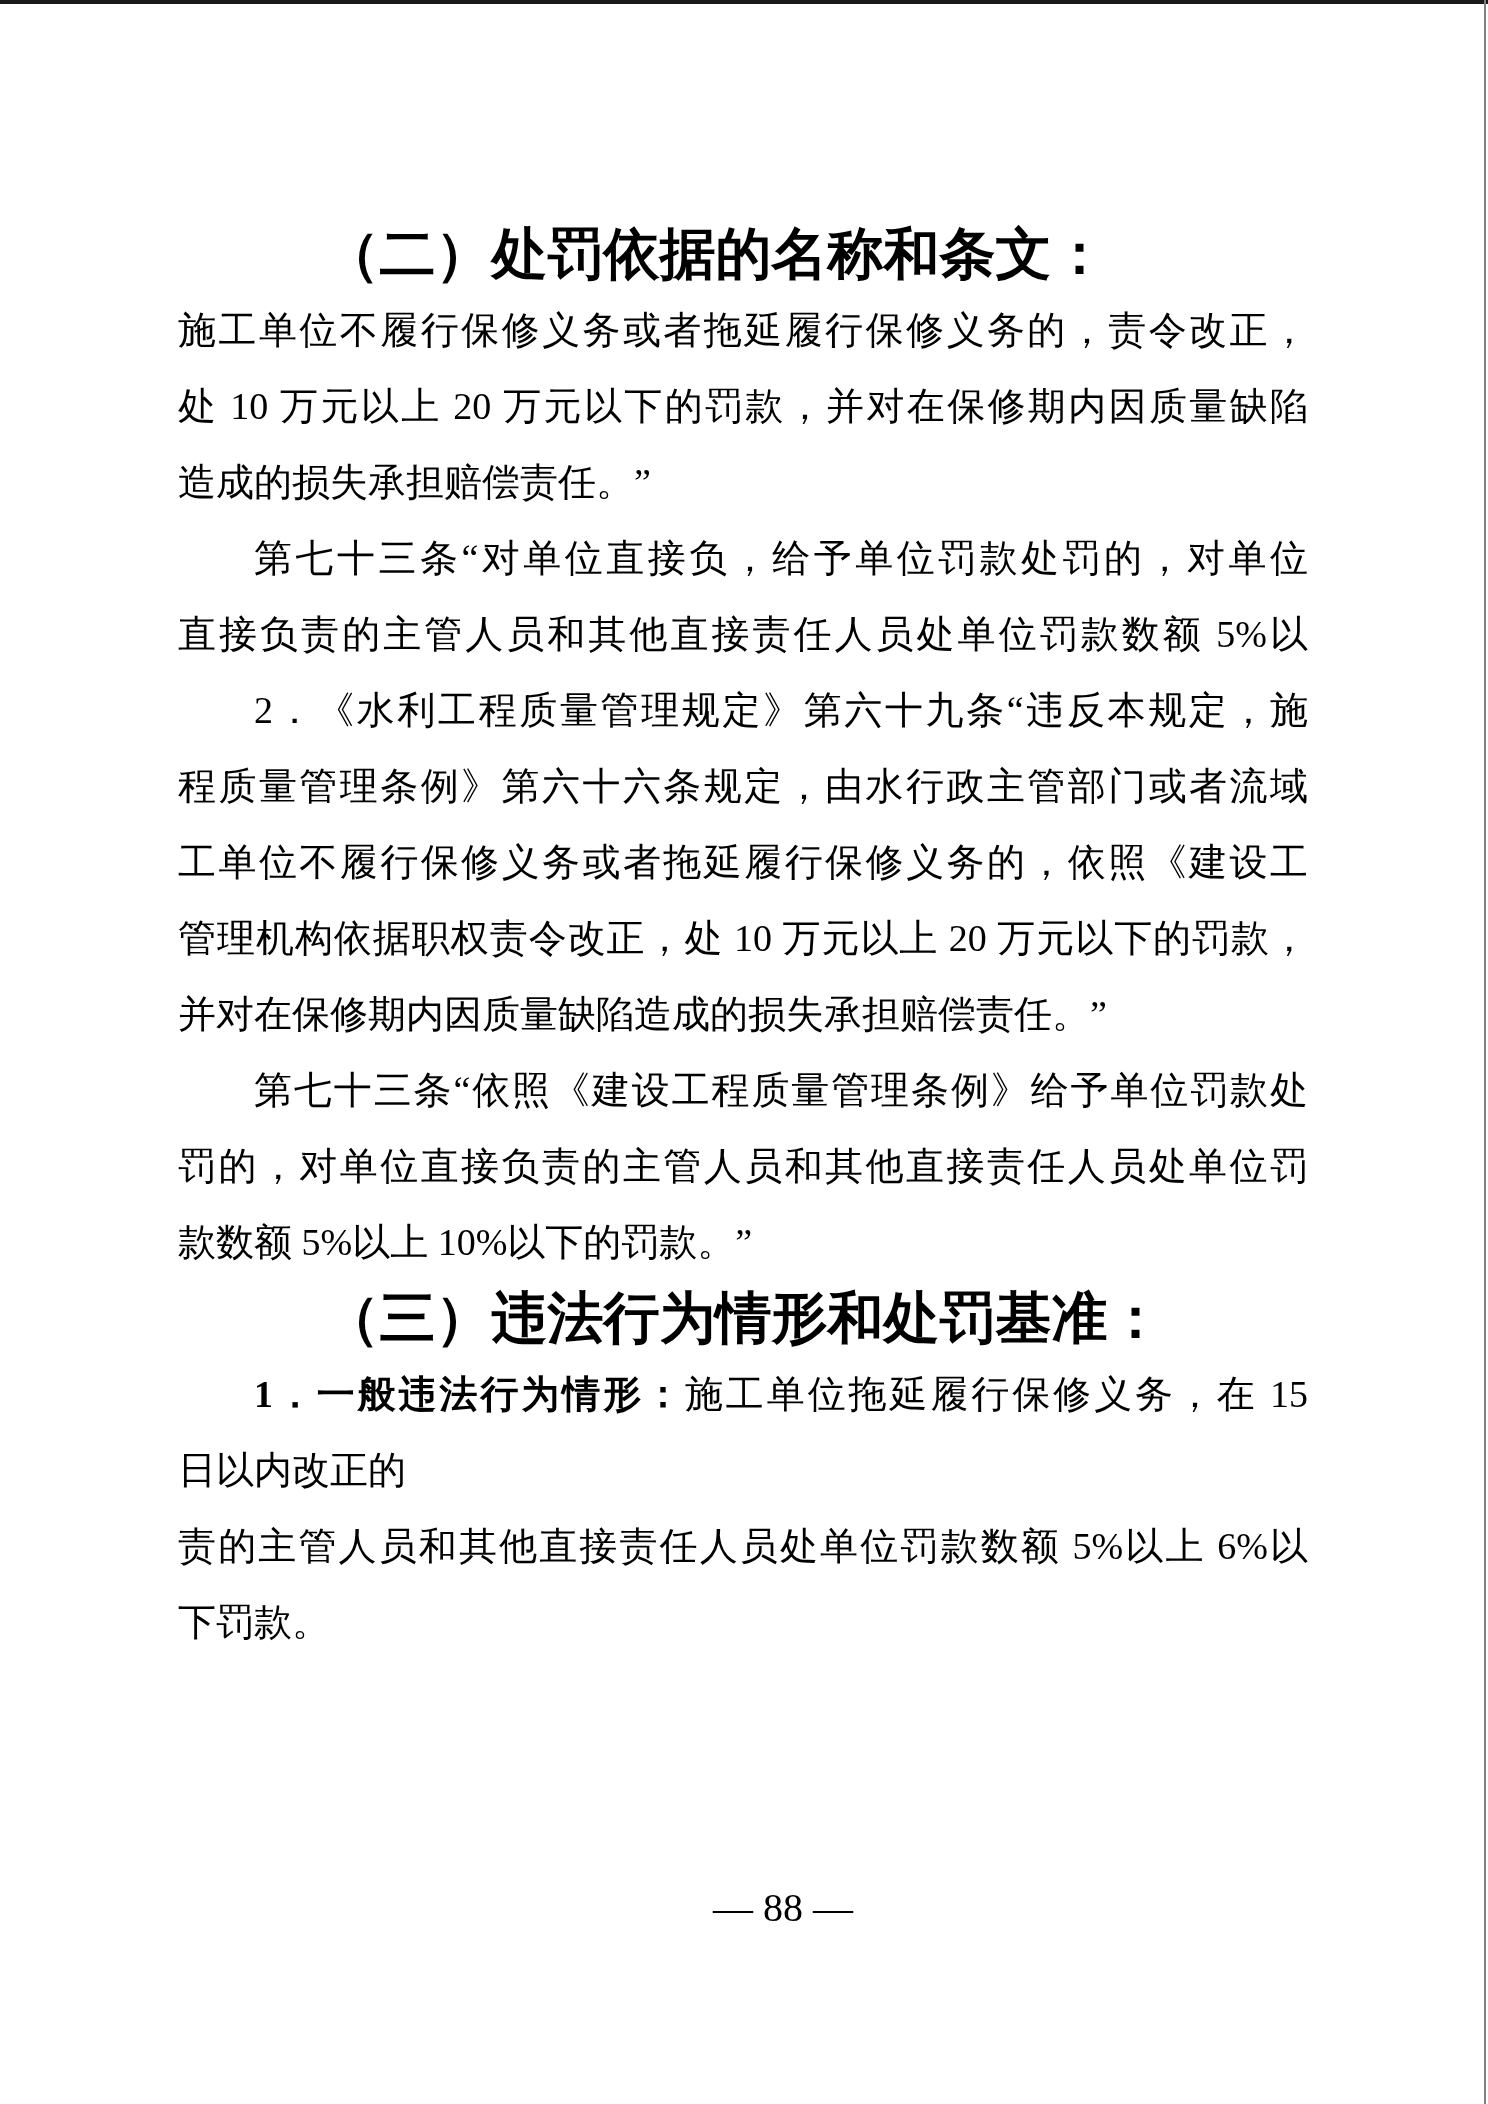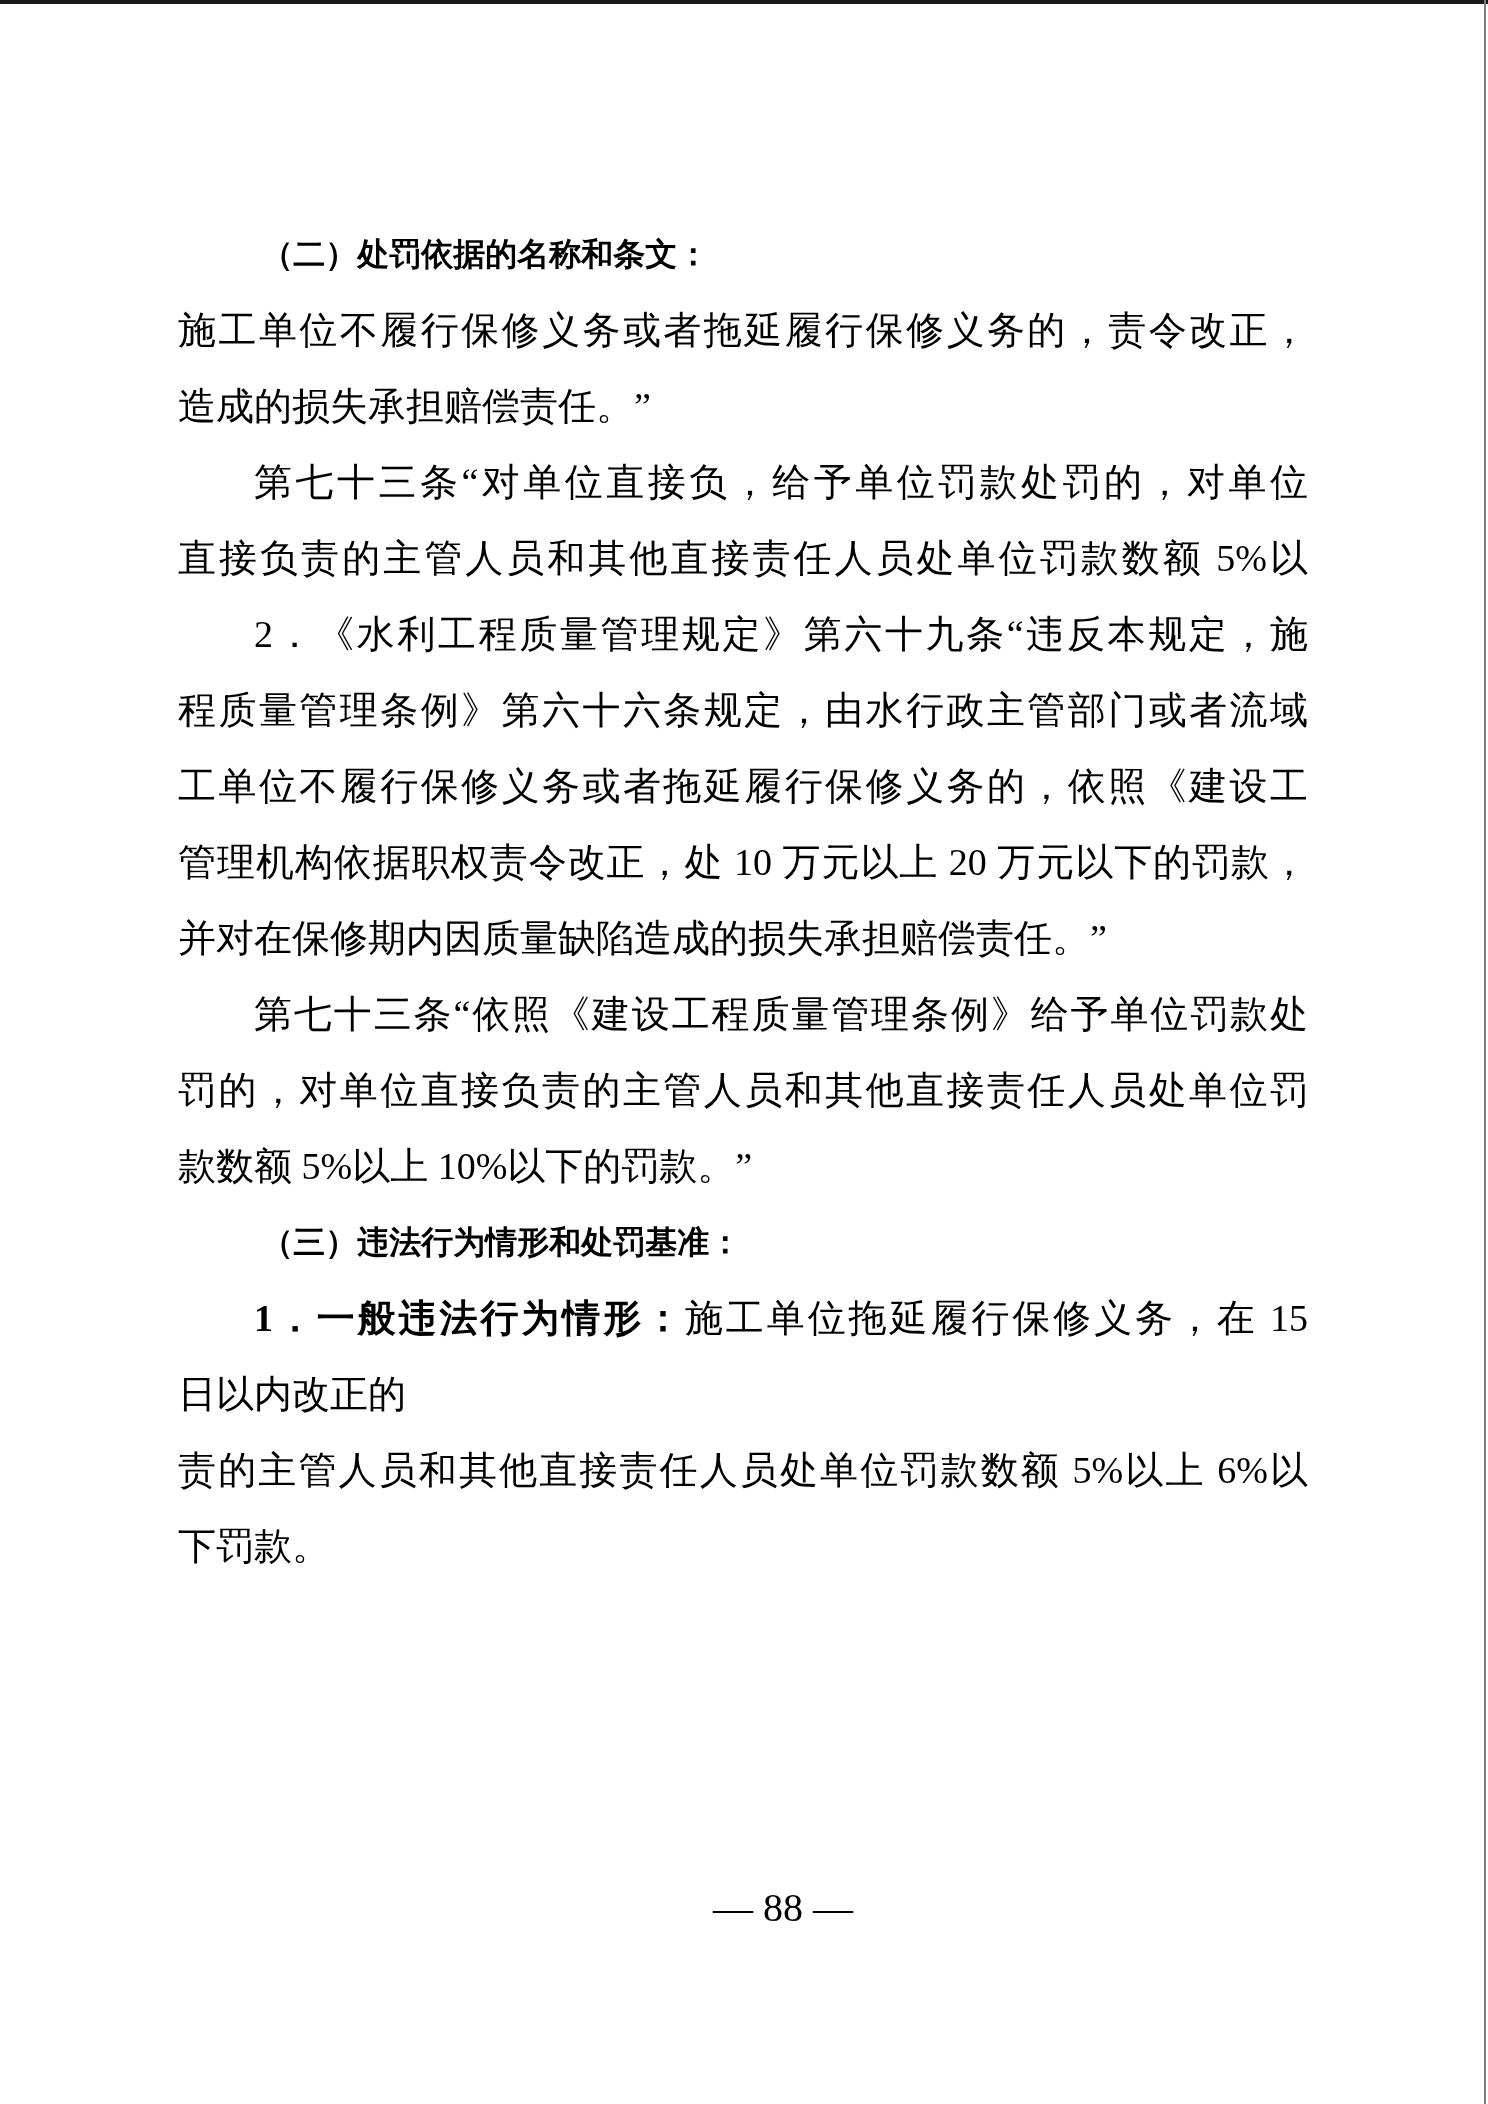--- a/index.html
+++ b/index.html
@@ -36,21 +36,21 @@
     text-align: left;
     white-space: normal;
   }
   .justify {
     text-align: justify;
     text-align-last: justify;
   }
   .indent { text-indent: 2em; }
   .h {
     font-weight: bold;
-    font-size: 32px;
+    font-size: 56px;
     text-indent: 2.6em;
   }
   .b { font-weight: bold; }
   .footer {
     position: absolute;
     top: 1884px;
     left: 783px;
     transform: translateX(-50%);
     font-size: 40px;
     line-height: 48px;
@@ -60,20 +60,21 @@
 </style>
 </head>
 <body>
 
 <div class="edge-top"></div>
 <div class="edge-right"></div>
 
 <div class="doc">
   <div class="line h">（二）处罚依据的名称和条文：</div>
   <div class="line justify">施工单位不履行保修义务或者拖延履行保修义务的，责令改正，</div>
+  <div class="line justify">处 10 万元以上 20 万元以下的罚款，并对在保修期内因质量缺陷</div>
   <div class="line">造成的损失承担赔偿责任。”</div>
   <div class="line indent justify">第七十三条“对单位直接负，给予单位罚款处罚的，对单位</div>
   <div class="line justify">直接负责的主管人员和其他直接责任人员处单位罚款数额 5%以</div>
   <div class="line indent justify">2．《水利工程质量管理规定》第六十九条“违反本规定，施</div>
   <div class="line justify">程质量管理条例》第六十六条规定，由水行政主管部门或者流域</div>
   <div class="line justify">工单位不履行保修义务或者拖延履行保修义务的，依照《建设工</div>
   <div class="line justify">管理机构依据职权责令改正，处 10 万元以上 20 万元以下的罚款，</div>
   <div class="line">并对在保修期内因质量缺陷造成的损失承担赔偿责任。”</div>
   <div class="line indent justify">第七十三条“依照《建设工程质量管理条例》给予单位罚款处</div>
   <div class="line justify">罚的，对单位直接负责的主管人员和其他直接责任人员处单位罚</div>

